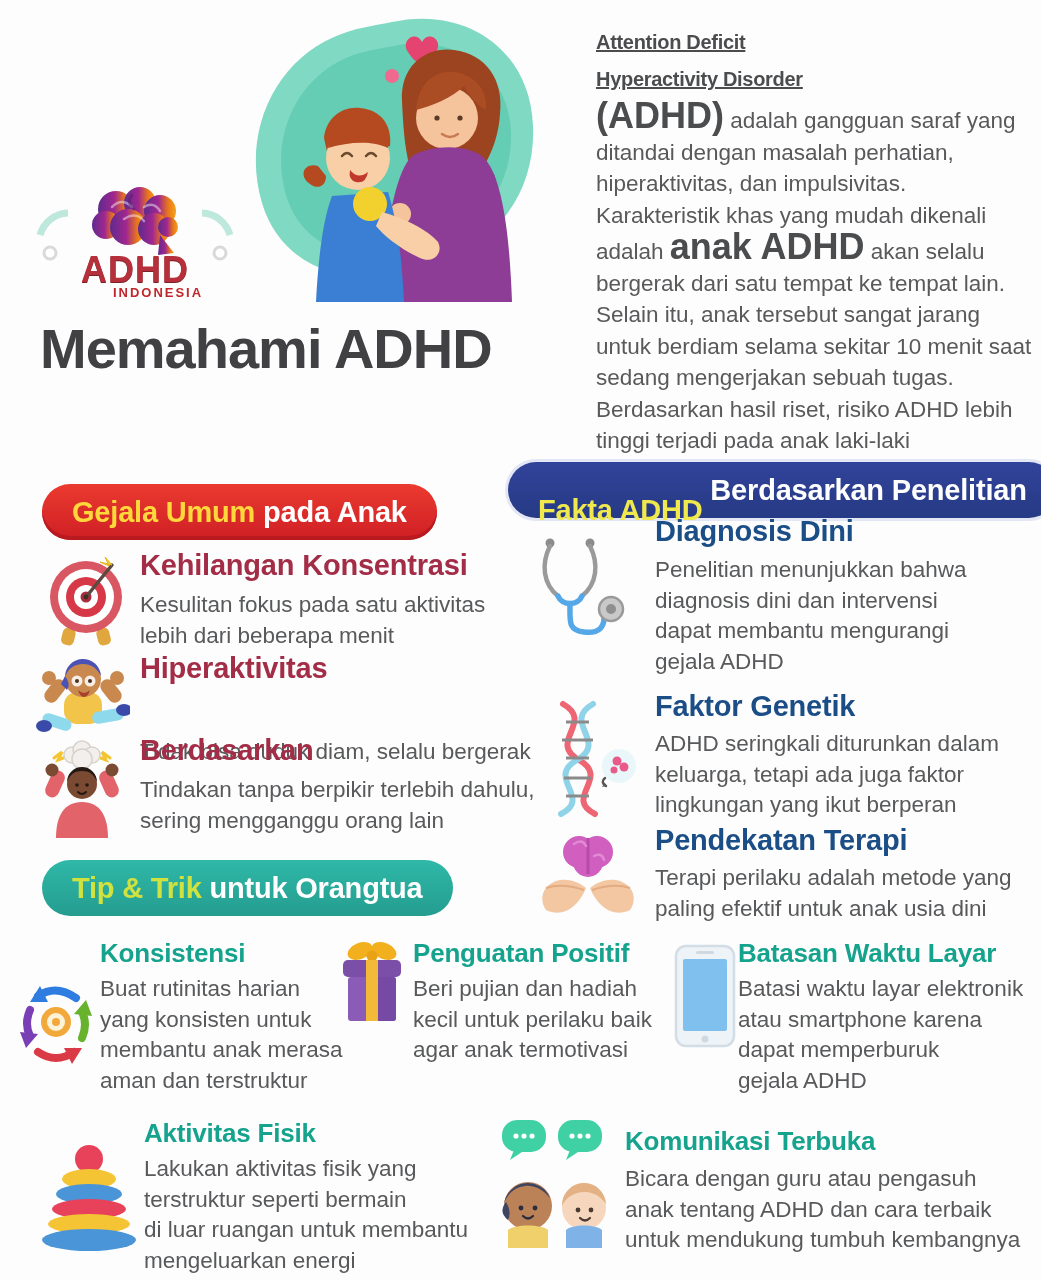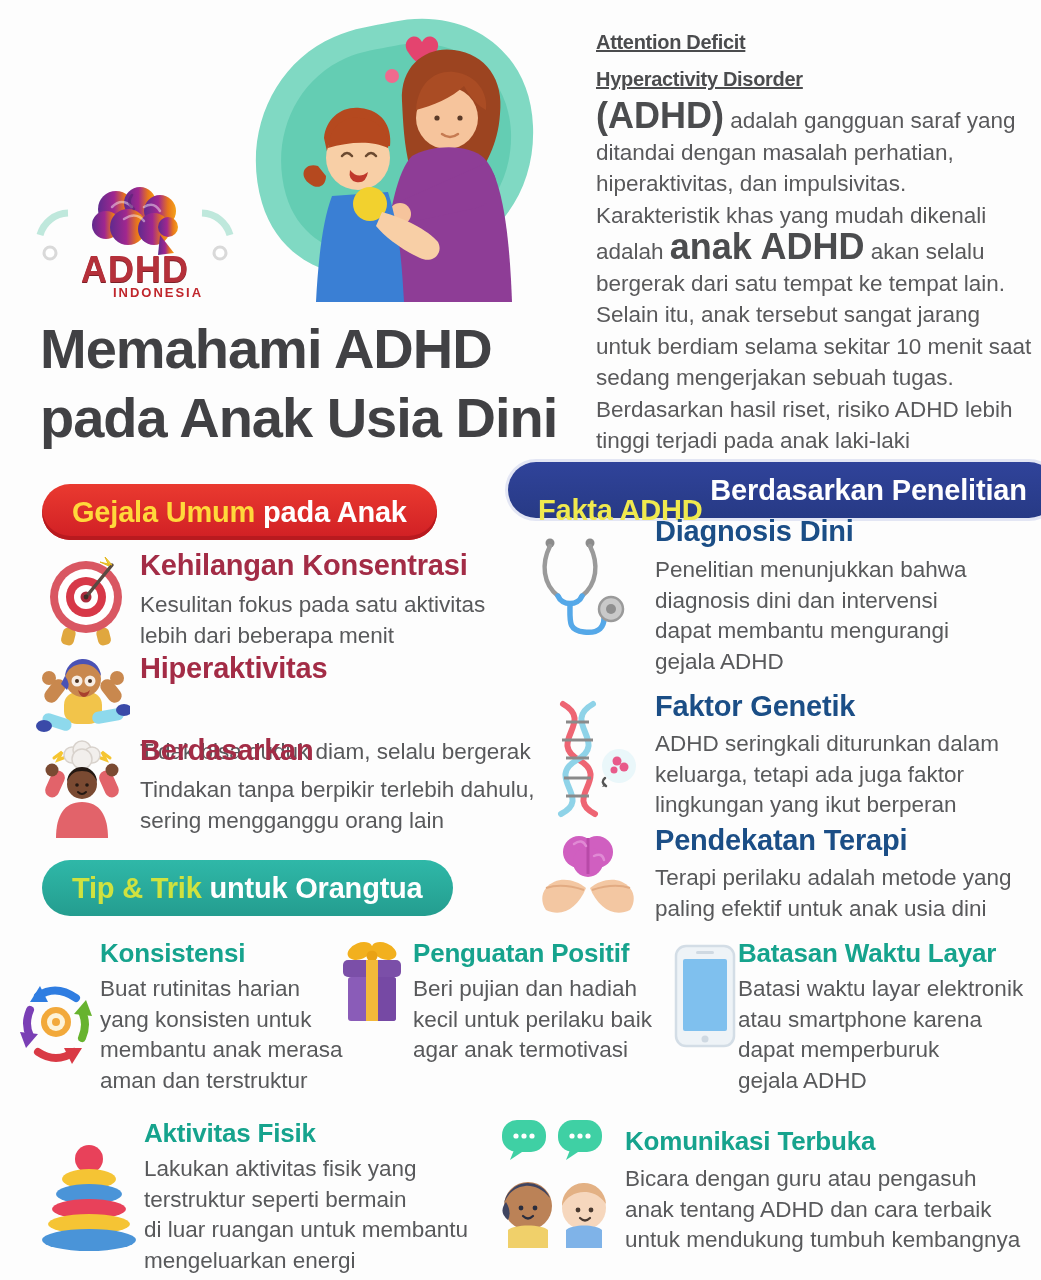--- a/index.html
+++ b/index.html
@@ -107,21 +107,20 @@
   </div>
 
   <div class="abs intro">
     <div class="h">Attention Deficit</div>
     <div class="h">Hyperactivity Disorder</div>
     <p><span class="big">(ADHD)</span><span> adalah gangguan saraf yang ditandai dengan masalah perhatian, hiperaktivitas, dan impulsivitas. Karakteristik khas yang mudah dikenali adalah </span><span class="big">anak ADHD</span><span> akan selalu bergerak dari satu tempat ke tempat lain. Selain itu, anak tersebut sangat jarang untuk berdiam selama sekitar 10 menit saat sedang mengerjakan sebuah tugas. Berdasarkan hasil riset, risiko ADHD lebih tinggi terjadi pada anak laki-laki dibandingkan dengan perempuan.</span></p>
   </div>
 
   <div class="abs main-title">
     <div>Memahami ADHD</div>
-    <div>pada Anak Usia Dini</div>
   </div>
 
   <div class="abs badge badge-red">
     <span class="hl-yellow">Gejala Umum</span><span class="rest"> pada Anak</span>
   </div>
 
   <div class="abs" style="left:46px;top:552px;">
     <svg class="icon" width="80" height="96" viewBox="0 0 80 96">
       <rect x="16" y="76" width="13" height="17" rx="5" fill="#e0a73e" transform="rotate(14 22 84)"></rect>
       <rect x="51" y="76" width="13" height="17" rx="5" fill="#e0a73e" transform="rotate(-14 58 84)"></rect>

